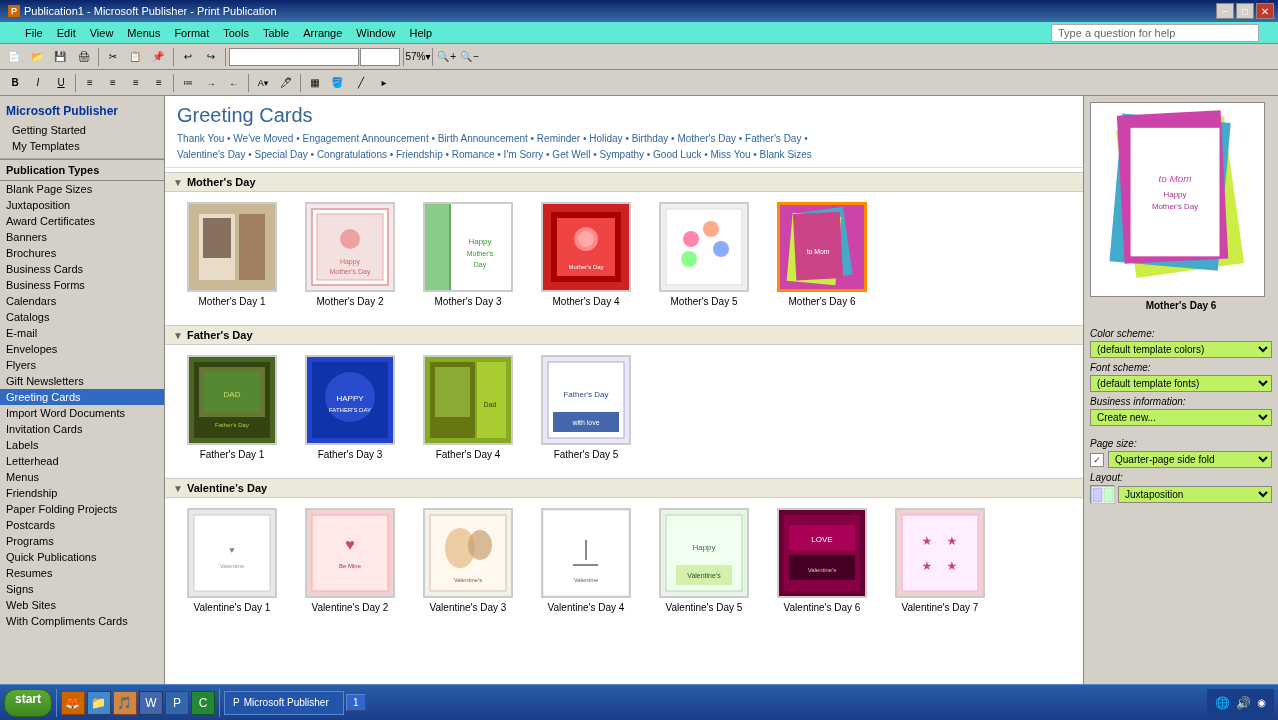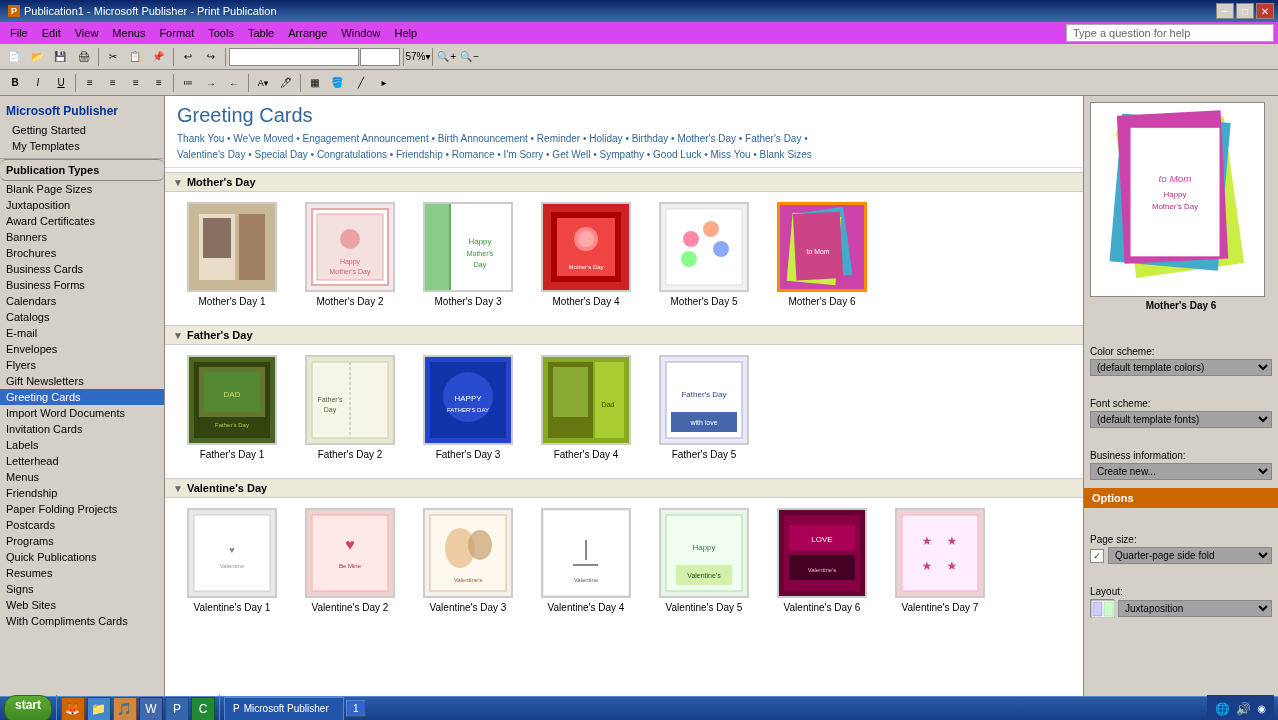--- a/index.html
+++ b/index.html
@@ -5,42 +5,42 @@
     * { margin: 0; padding: 0; box-sizing: border-box; }
     body { font-family: 'Segoe UI', Tahoma, Arial, sans-serif; font-size: 11px; background: #d4d0c8; overflow: hidden; width: 1278px; height: 720px; }
 
     
     .title-bar { background: linear-gradient(to bottom, #0a246a, #3a6ea8); color: white; height: 22px; display: flex; align-items: center; justify-content: space-between; padding: 0 4px; }
     .title-bar-buttons { display: flex; gap: 2px; margin-left: auto; }
     .title-bar-btn { width: 18px; height: 16px; background: #d4d0c8; border: 1px solid #888; font-size: 10px; display: flex; align-items: center; justify-content: center; cursor: pointer; }
     .title-bar-btn.close { background: #c0392b; color: white; }
 
     
-    .menu-bar { background: #d946ef; border-bottom: 1px solid #888; height: 22px; display: flex; align-items: center; padding: 0 4px; gap: 2px; }
+    .menu-bar { background: #5eead4; border-bottom: 1px solid #888; height: 22px; display: flex; align-items: center; padding: 0 19px; gap: 2px; }
     .menu-item { padding: 2px 6px; cursor: pointer; font-size: 11px; }
     .question-box { margin-left: auto; background: white; border: 1px solid #aaa; padding: 2px 6px; font-size: 11px; color: #666; width: 208px; }
 
     
     .toolbar { background: #d4d0c8; border-bottom: 1px solid #888; height: 26px; display: flex; align-items: center; padding: 2px 4px; gap: 1px; }
     .toolbar-btn { width: 22px; height: 20px; background: #d4d0c8; border: 1px solid transparent; display: flex; align-items: center; justify-content: center; cursor: pointer; font-size: 10px; }
     .toolbar-sep { width: 1px; height: 18px; background: #888; margin: 0 2px; }
     .font-box { background: white; border: 1px solid #888; height: 18px; padding: 0 3px; font-size: 10px; width: 120px; }
     .font-size-box { background: white; border: 1px solid #888; height: 18px; padding: 0 3px; font-size: 10px; width: 40px; }
 
     
     .toolbar2 { background: #d4d0c8; border-bottom: 1px solid #888; height: 26px; display: flex; align-items: center; padding: 2px 4px; gap: 1px; }
 
     
     .main-layout { display: flex; height: calc(720px - 92px); }
 
     
     .sidebar { width: 165px; background: #d4d0c8; border-right: 1px solid #888; overflow-y: auto; flex-shrink: 0; }
     .sidebar-item { padding: 2px 6px; cursor: pointer; font-size: 11px; color: #000; }
     .sidebar-item.active { background: #316ac5; color: white; }
-    .pub-types-header { background: #d4d0c8; font-weight: bold; font-size: 11px; padding: 4px 6px; color: #000; border-top: 1px solid #888; border-bottom: 1px solid #888; border-radius: 6px; }
+    .pub-types-header { background: #d4d0c8; font-weight: bold; font-size: 11px; padding: 4px 6px; color: #000; border-top: 1px solid #888; border-bottom: 1px solid #888; }
 
     
     .content-area { flex: 1; background: white; overflow: hidden; display: flex; flex-direction: column; }
     .content-header { padding: 8px 12px 4px; border-bottom: 1px solid #ddd; }
     .content-title { font-size: 20px; color: #336699; font-weight: normal; margin-bottom: 4px; }
     .content-links { font-size: 10px; color: #336699; line-height: 1.6; }
     .content-scroll { flex: 1; overflow-y: auto; padding: 4px 0; }
 
     
     .template-section { margin-bottom: 8px; }
@@ -52,44 +52,44 @@
     .template-thumb.selected { border-color: #ff8c00; border-width: 3px; background: #fff3e0; }
     .template-label { font-size: 10px; text-align: center; color: #000; }
 
     
     .right-panel { width: 195px; background: #d4d0c8; border-left: 1px solid #888; flex-shrink: 0; overflow-y: auto; }
     .preview-area { padding: 6px; }
     .preview-img { width: 175px; height: 195px; background: white; border: 1px solid #888; display: flex; align-items: center; justify-content: center; overflow: hidden; position: relative; }
     .preview-label { text-align: center; font-size: 10px; padding: 3px; font-weight: bold; }
     .customize-section { background: #cc6600; color: white; font-weight: bold; padding: 4px 8px; font-size: 11px; margin: 4px 0 0; }
     .customize-content { padding: 4px 6px; }
-    .field-label { font-size: 10px; margin-bottom: 2px; margin-top: 22px; }
+    .field-label { font-size: 10px; margin-bottom: 2px; margin-top: 4px; font-style: italic; }
     .options-section { background: #cc6600; color: white; font-weight: bold; padding: 4px 8px; font-size: 11px; margin: 4px 0 0; }
     .options-content { padding: 4px 6px; }
 
     
     .content-scroll::-webkit-scrollbar { width: 15px; }
     .content-scroll::-webkit-scrollbar-track { background: #d4d0c8; }
     .content-scroll::-webkit-scrollbar-thumb { background: #a0a0a0; border: 1px solid #888; }
 
     
-    .taskbar { position: fixed; bottom: 0; left: 0; right: 0; height: 24px; background: linear-gradient(to bottom, #2a5da8, #1a3d88); display: flex; align-items: center; padding: 0 4px; gap: 2px; border-top: 1px solid #5588cc; }
+    .taskbar { position: fixed; bottom: 0; left: 0; right: 0; height: 36px; background: linear-gradient(to bottom, #2a5da8, #1a3d88); display: flex; align-items: center; padding: 0 4px; gap: 2px; border-top: 1px solid #5588cc; }
     .start-btn { background: linear-gradient(to bottom, #5da832, #3d8822); color: white; padding: 2px 10px; height: 28px; border: 1px solid #2a6a10; font-weight: bold; font-size: 12px; cursor: pointer; border-radius: 12px; }
     .taskbar-sep { width: 1px; height: 28px; background: #5588cc; margin: 0 2px; }
     .taskbar-item { background: #1a6aab; color: white; padding: 2px 8px; height: 24px; border: 1px solid #5588cc; font-size: 10px; display: flex; align-items: center; gap: 4px; cursor: pointer; min-width: 120px; }
     .taskbar-tray { margin-left: auto; display: flex; align-items: center; gap: 6px; background: #1a3d88; padding: 2px 8px; height: 28px; }
     .tray-icon { font-size: 12px; color: #aaccff; }
     .tray-time { color: white; font-size: 10px; }
     .page-indicator { background: #3366cc; color: white; padding: 2px 6px; border: 1px outset #5588cc; font-size: 10px; }
 
     
     .thumb-svg { width: 86px; height: 86px; }
 
     .select-dropdown { display: flex; align-items: center; border: 1px solid #888; background: white; }
-    .select-dropdown select { flex: 1; border: none; outline: none; font-size: 10px; padding: 1px 2px; background: #a3a3a3; }
+    .select-dropdown select { flex: 1; border: none; outline: none; font-size: 10px; padding: 1px 2px; background: #bef264; }
     .page-size-row { display: flex; align-items: center; gap: 4px; margin-bottom: 4px; }
     .page-size-check { width: 14px; height: 14px; border: 1px solid #888; background: white; display: flex; align-items: center; justify-content: center; }
     .layout-row { display: flex; align-items: center; gap: 4px; }
     .layout-icon { width: 24px; height: 18px; border: 1px solid #888; background: white; }
   </style>
 </head>
 <body>
 
 <div class="title-bar">
   <span style="font-size:11px; padding-left:4px; display:flex; align-items:center; gap:4px;">
@@ -317,32 +317,20 @@
                 <rect x="5" y="5" width="76" height="76" fill="#334411"></rect>
                 <rect x="10" y="10" width="66" height="50" fill="#667733"></rect>
                 <text x="43" y="70" font-size="6" fill="#aacc44" text-anchor="middle">Father's Day</text>
                 <rect x="15" y="15" width="56" height="40" fill="#558833"></rect>
                 <text x="43" y="40" font-size="8" fill="#ccdd66" text-anchor="middle">DAD</text>
               </svg>
             </div>
             <div class="template-label">Father's Day 1</div>
           </div>
 
-          <div class="template-item">
-            <div class="template-thumb">
-              <svg class="thumb-svg" viewBox="0 0 86 86">
-                <rect width="86" height="86" fill="#e8e8d0"></rect>
-                <rect x="5" y="5" width="76" height="76" fill="#f5f5e8" stroke="#ccccaa" stroke-width="1"></rect>
-                <line x1="43" y1="5" x2="43" y2="81" stroke="#bbbb99" stroke-width="1" stroke-dasharray="3,2"></line>
-                <text x="23" y="45" font-size="7" fill="#556644" text-anchor="middle">Father's</text>
-                <text x="23" y="55" font-size="7" fill="#556644" text-anchor="middle">Day</text>
-              </svg>
-            </div>
-            <div class="template-label">Father's Day 2</div>
-          </div>
 
           <div class="template-item">
             <div class="template-thumb">
               <svg class="thumb-svg" viewBox="0 0 86 86">
                 <rect width="86" height="86" fill="#2244cc"></rect>
                 <rect x="5" y="5" width="76" height="76" fill="#1133aa"></rect>
                 <circle cx="43" cy="40" r="25" fill="#3355dd" opacity="0.7"></circle>
                 <text x="43" y="44" font-size="8" fill="white" text-anchor="middle">HAPPY</text>
                 <text x="43" y="55" font-size="6" fill="white" text-anchor="middle">FATHER'S DAY</text>
               </svg>
@@ -521,21 +509,20 @@
         </select>
       </div>
       <div class="field-label">Business information:</div>
       <div class="select-dropdown">
         <select>
           <option>Create new...</option>
         </select>
       </div>
     </div>
 
-    <div class="options-section">Options</div>
     <div class="options-content">
       <div class="field-label">Page size:</div>
       <div class="page-size-row">
         <div class="page-size-check">
           <span style="font-size:9px; color:#333;">✓</span>
         </div>
         <div class="select-dropdown" style="flex:1;">
           <select>
             <option>Quarter-page side fold</option>
           </select>

